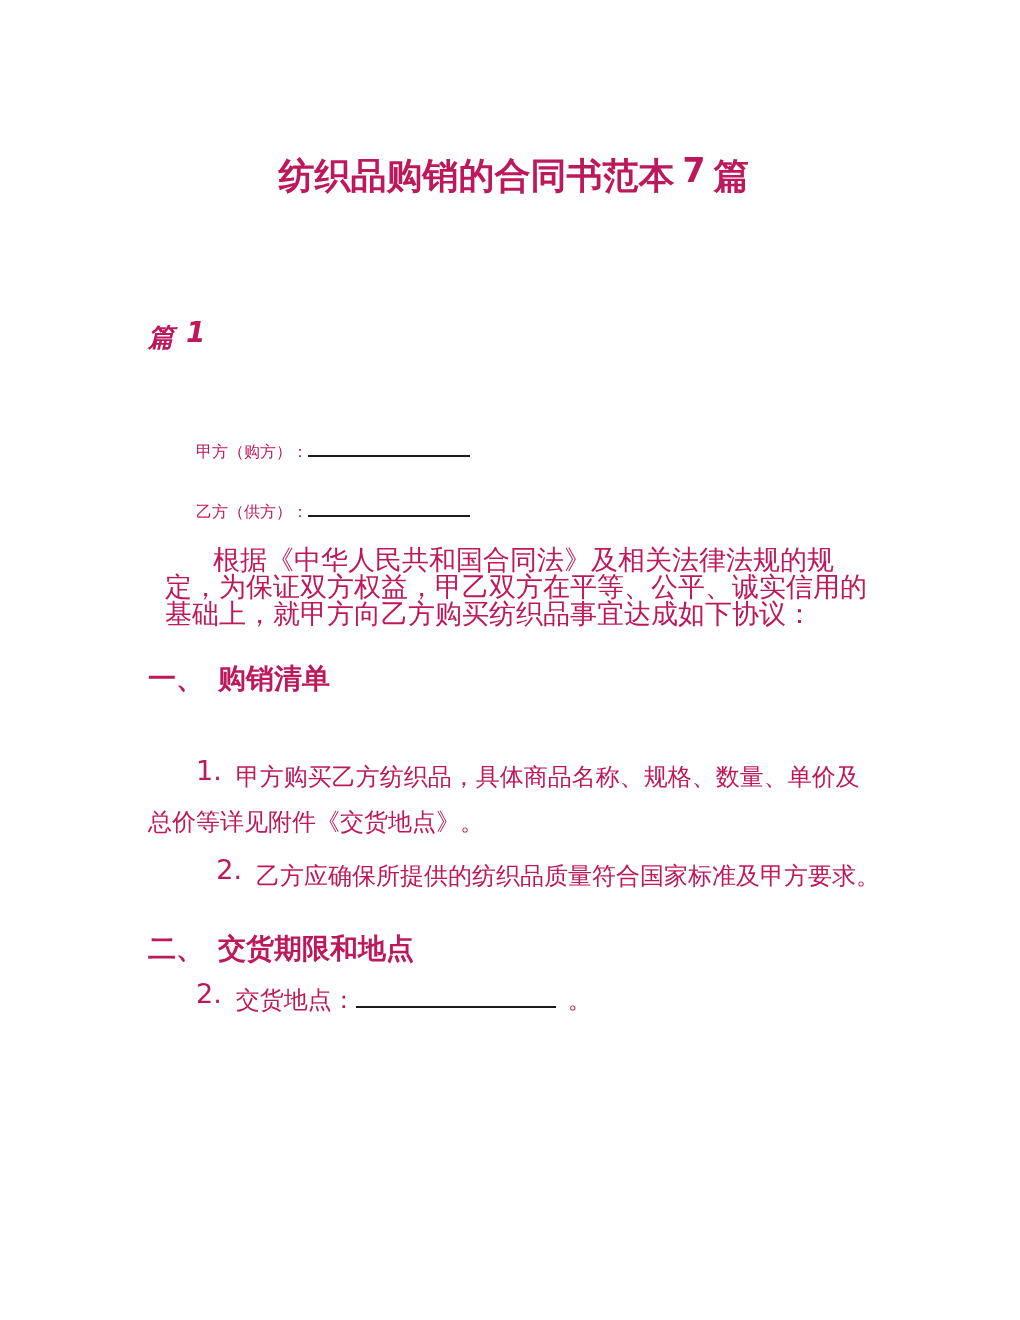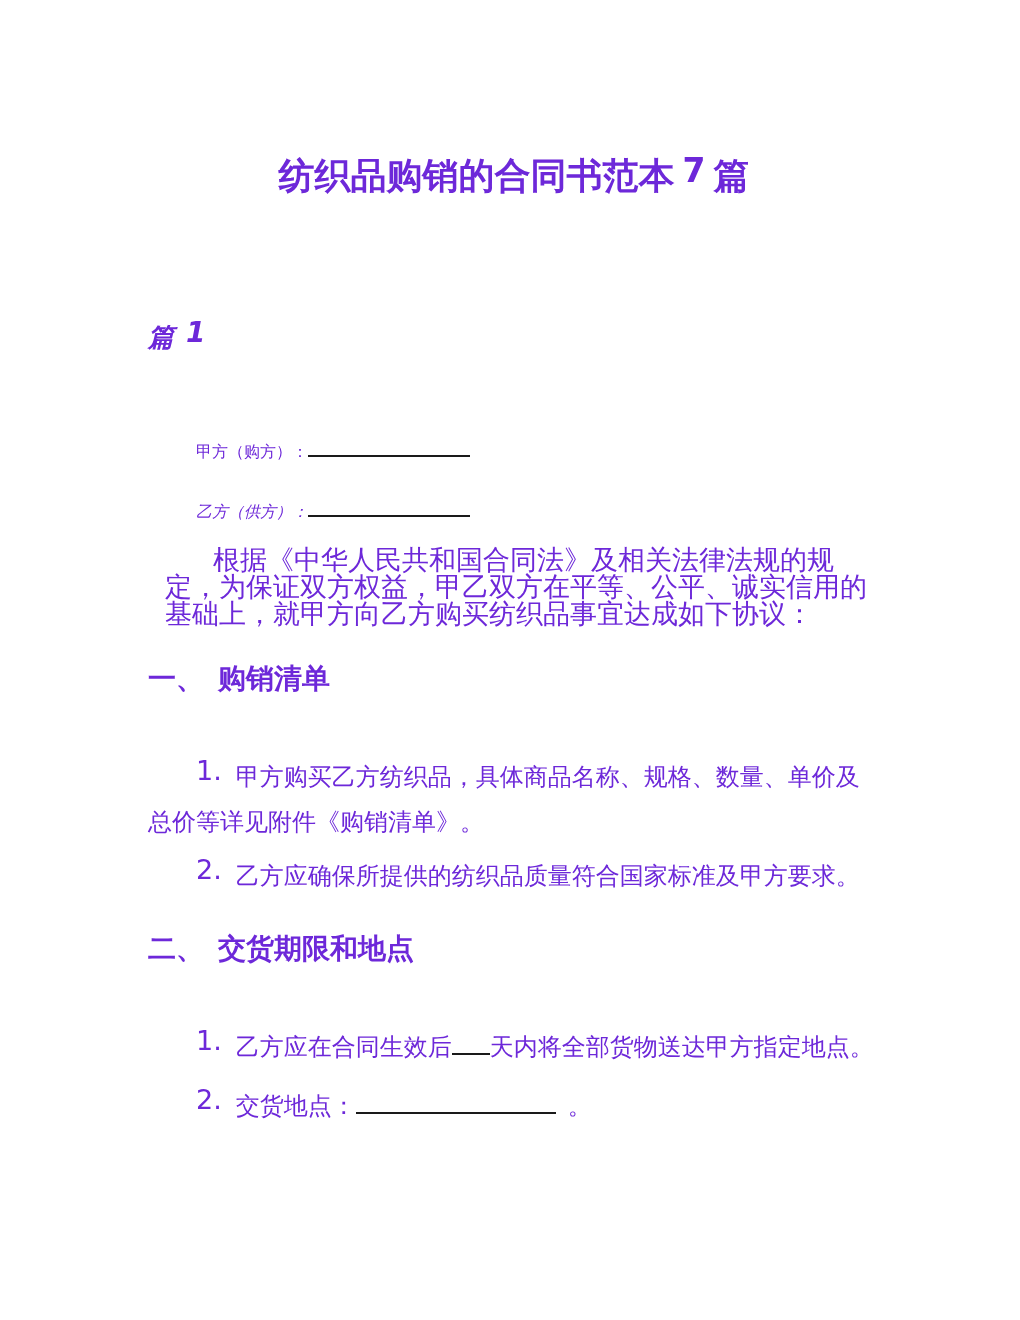--- a/index.html
+++ b/index.html
@@ -8,21 +8,21 @@
     background: #ffffff;
   }
   .page {
     position: relative;
     width: 1020px;
     height: 1320px;
     margin: 0 auto;
     background: #ffffff;
     box-sizing: border-box;
     padding: 0 140px 0 148px;
-    color: #6d28d9;
+    color: #be185d;
     font-family: "Liberation Sans", sans-serif;
     overflow: hidden;
   }
   .doc-title {
     margin: 158px 0 0 0;
     font-size: 36px;
     font-weight: 700;
     line-height: 1;
     text-align: center;
     white-space: nowrap;
@@ -51,21 +51,20 @@
     font-family: "DejaVu Sans", sans-serif;
   }
   .party-line {
     margin: 84px 0 0 0;
     font-size: 16px;
     line-height: 1.2;
     text-indent: 48px;
   }
   .party-line.second {
     margin-top: 34px;
-    font-style: italic;
   }
   .blank-line {
     display: inline-block;
     border-bottom: 2px solid #1a1a1a;
     height: 20px;
     vertical-align: baseline;
   }
   .blank-party { width: 162px; }
   .blank-short { width: 38px; }
   .blank-place { width: 200px; }
@@ -85,21 +84,21 @@
   .sec-heading .heading-prefix {
     margin-right: 14px;
   }
   .contract-item {
     margin: 0;
     font-size: 24px;
     line-height: 45px;
     text-indent: 48px;
   }
   .contract-item.first-of-section { margin-top: 60px; }
-  .contract-item.gap-small { margin-top: 8px; }
+  .contract-item.gap-small { margin-top: 8px; text-align: right; }
   .contract-item.gap-mid { margin-top: 13px; }
   .item-number {
     display: inline-block;
     position: relative;
     top: -5px;
     margin-right: 14px;
     text-indent: 0;
     font-size: 27px;
     font-family: "DejaVu Sans", sans-serif;
   }
@@ -125,32 +124,29 @@
     <span>乙方（供方）：</span><span class="blank-line blank-party"></span>
   </p>
 
   <p class="preamble">根据《中华人民共和国合同法》及相关法律法规的规定，为保证双方权益，甲乙双方在平等、公平、诚实信用的基础上，就甲方向乙方购买纺织品事宜达成如下协议：</p>
 
   <h3 class="sec-heading">
     <span class="heading-prefix">一、</span><span>购销清单</span>
   </h3>
 
   <p class="contract-item first-of-section">
-    <span class="item-number">1.</span><span>甲方购买乙方纺织品，具体商品名称、规格、数量、单价及总价等详见附件《购销清单》。</span>
+    <span class="item-number">1.</span><span>甲方购买乙方纺织品，具体商品名称、规格、数量、单价及总价等详见附件《交货地点》。</span>
   </p>
 
   <p class="contract-item gap-small">
     <span class="item-number">2.</span><span>乙方应确保所提供的纺织品质量符合国家标准及甲方要求。</span>
   </p>
 
   <h3 class="sec-heading">
     <span class="heading-prefix">二、</span><span>交货期限和地点</span>
   </h3>
 
-  <p class="contract-item first-of-section">
-    <span class="item-number">1.</span><span>乙方应在合同生效后</span><span class="blank-line blank-short"></span><span>天内将全部货物送达甲方指定地点。</span>
-  </p>
 
   <p class="contract-item gap-mid">
     <span class="item-number">2.</span><span>交货地点：</span><span class="blank-line blank-place"></span><span class="after-blank-period">。</span>
   </p>
 
 </div>
 
 </body></html>

